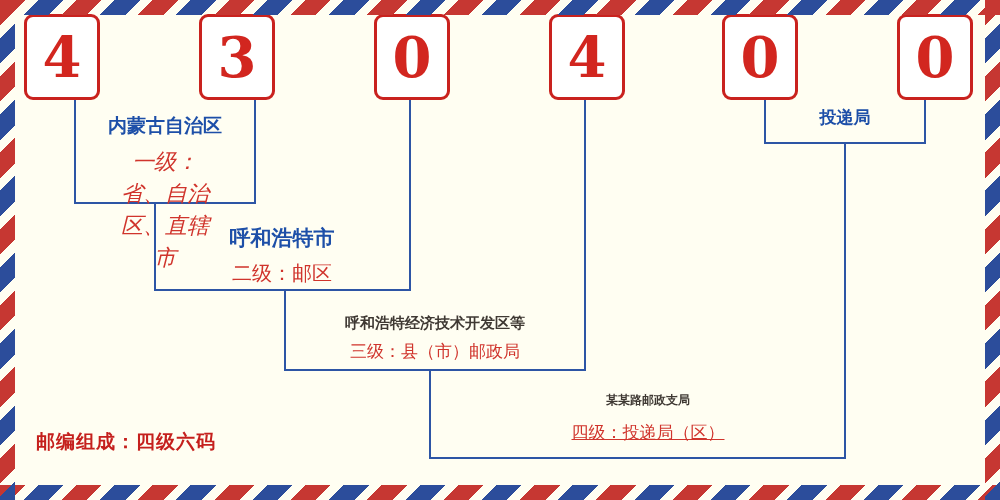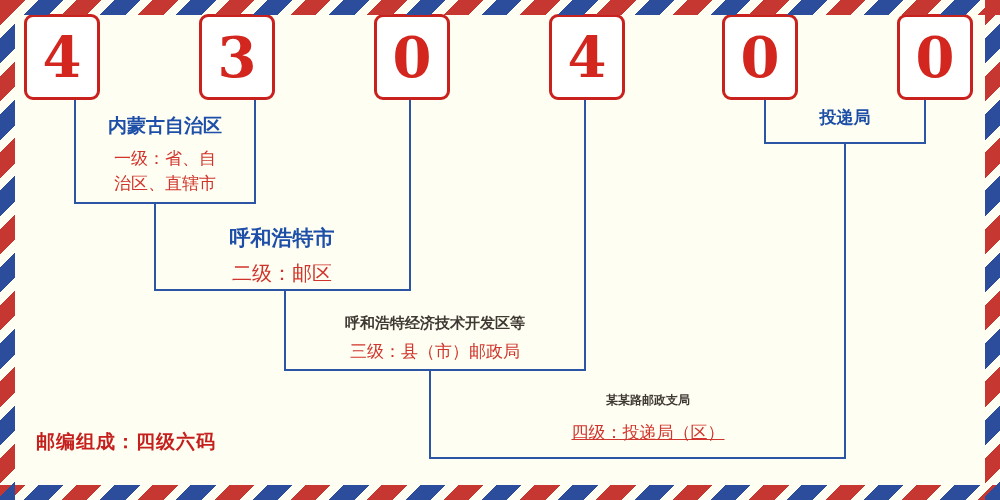--- a/index.html
+++ b/index.html
@@ -26,21 +26,21 @@
   .digit-box span{font-family:"DejaVu Serif",serif;font-weight:bold;
     font-size:56px;color:#d2261f;line-height:1;}
   .d1{left:24px;} .d2{left:199px;} .d3{left:374px;}
   .d4{left:549px;} .d5{left:722px;} .d6{left:897px;}
   
   .level{position:absolute;text-align:center;z-index:4;}
   .level .name{font-weight:bold;}
   .level .desc{color:#d0342c;}
   .l1{left:85px;top:113px;width:160px;}
   .l1 .name{font-size:19px;color:#1d4fa8;}
-  .l1 .desc{margin:7px auto 0;width:107px;font-size:17px;line-height:1.45;word-break:break-all;}
+  .l1 .desc{margin:7px auto 0;width:107px;font-size:22px;line-height:1.45;word-break:break-all;font-style:italic;}
   .l2{left:182px;top:224px;width:200px;}
   .l2 .name{font-size:21px;color:#1d4fa8;text-align:center;}
   .l2 .desc{margin-top:8px;font-size:20px;}
   .l3{left:315px;top:314px;width:240px;}
   .l3 .name{font-size:15px;color:#3f3933;}
   .l3 .desc{margin-top:7px;font-size:17px;}
   .l4{left:528px;top:392px;width:240px;}
   .l4 .name{font-size:12px;color:#3f3933;}
   .l4 .desc{margin-top:12px;font-size:17px;text-decoration:underline;}
   .delivery{position:absolute;left:775px;top:106px;width:140px;z-index:4;

